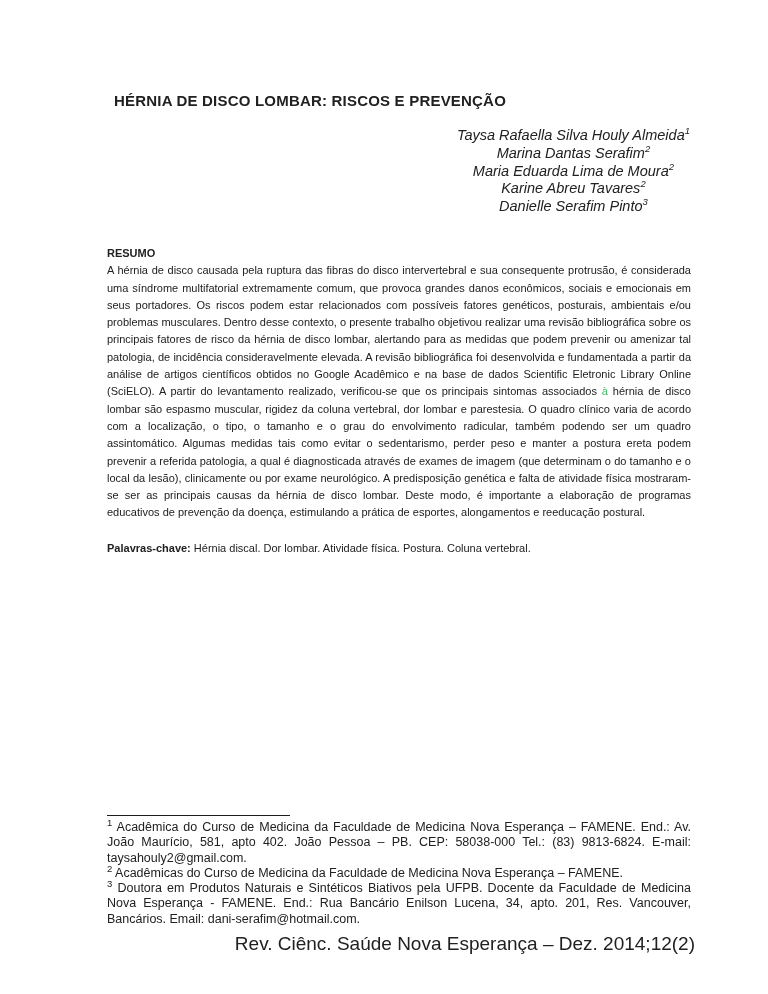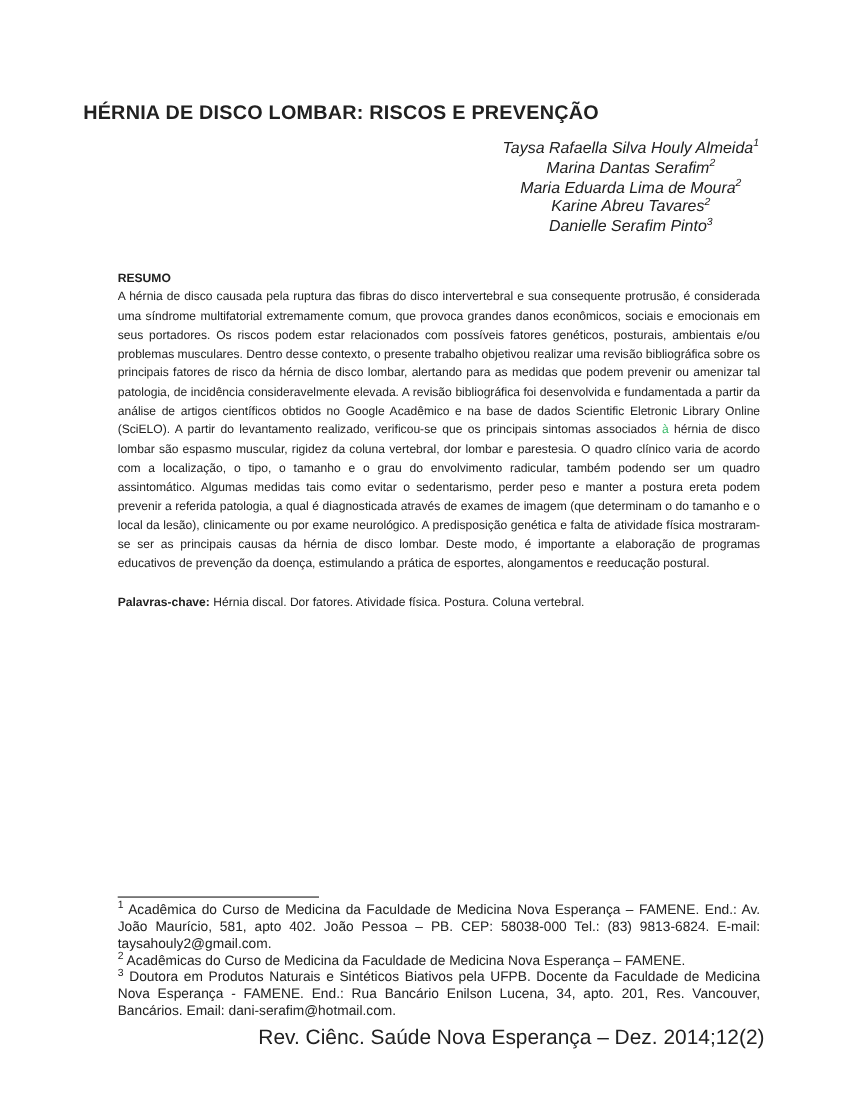--- a/index.html
+++ b/index.html
@@ -8,21 +8,21 @@
     width:768px;height:994px;
     background:#ffffff;
     font-family:"Liberation Sans","DejaVu Sans",sans-serif;
     color:#212121;
     overflow:hidden;
   }
   .doc-title{
     position:absolute;
     top:92px;left:0;width:620px;
     text-align:center;
-    font-size:18px;font-weight:bold;
+    font-size:15px;font-weight:bold;
     letter-spacing:0.2px;
   }
   .authors{
     position:absolute;
     top:127px;right:78px;
     text-align:center;
     font-size:14.5px;
     line-height:17.8px;
     font-style:italic;
   }
@@ -85,21 +85,21 @@
     <div><span>Taysa Rafaella Silva Houly Almeida</span><sup>1</sup></div>
     <div><span>Marina Dantas Serafim</span><sup>2</sup></div>
     <div><span>Maria Eduarda Lima de Moura</span><sup>2</sup></div>
     <div><span>Karine Abreu Tavares</span><sup>2</sup></div>
     <div><span>Danielle Serafim Pinto</span><sup>3</sup></div>
   </div>
 
   <div class="body-col">
     <p class="abstract-heading">RESUMO</p>
     <p class="abstract-text"><span>A hérnia de disco causada pela ruptura das fibras do disco intervertebral e sua consequente protrusão, é considerada uma síndrome multifatorial extremamente comum, que provoca grandes danos econômicos, sociais e emocionais em seus portadores. Os riscos podem estar relacionados com possíveis fatores genéticos, posturais, ambientais e/ou problemas musculares. Dentro desse contexto, o presente trabalho objetivou realizar uma revisão bibliográfica sobre os principais fatores de risco da hérnia de disco lombar, alertando para as medidas que podem prevenir ou amenizar tal patologia, de incidência consideravelmente elevada. A revisão bibliográfica foi desenvolvida e fundamentada a partir da análise de artigos científicos obtidos no Google Acadêmico e na base de dados Scientific Eletronic Library Online (SciELO). A partir do levantamento realizado, verificou-se que os principais sintomas associados </span><span class="highlight-a" id="highlight-word" style="color: rgb(61, 187, 107);">à</span><span> hérnia de disco lombar são espasmo muscular, rigidez da coluna vertebral, dor lombar e parestesia. O quadro clínico varia de acordo com a localização, o tipo, o tamanho e o grau do envolvimento radicular, também podendo ser um quadro assintomático. Algumas medidas tais como evitar o sedentarismo, perder peso e manter a postura ereta podem prevenir a referida patologia, a qual é diagnosticada através de exames de imagem (que determinam o do tamanho e o local da lesão), clinicamente ou por exame neurológico. A predisposição genética e falta de atividade física mostraram-se ser as principais causas da hérnia de disco lombar. Deste modo, é importante a elaboração de programas educativos de prevenção da doença, estimulando a prática de esportes, alongamentos e reeducação postural.</span></p>
-    <p class="keywords"><span class="kw-label">Palavras-chave:</span><span> Hérnia discal. Dor fatores. Atividade física. Postura. Coluna vertebral.</span></p>
+    <p class="keywords"><span class="kw-label">Palavras-chave:</span><span> Hérnia discal. Dor lombar. Atividade física. Postura. Coluna vertebral.</span></p>
   </div>
 
   <div class="footnotes">
     <hr class="fn-rule">
     <p class="footnote"><sup>1</sup><span> Acadêmica do Curso de Medicina da Faculdade de Medicina Nova Esperança – FAMENE. End.: Av. João Maurício, 581, apto 402. João Pessoa – PB. CEP: 58038-000 Tel.: (83) 9813-6824. E-mail: taysahouly2@gmail.com.</span></p>
     <p class="footnote"><sup>2</sup><span> Acadêmicas do Curso de Medicina da Faculdade de Medicina Nova Esperança – FAMENE.</span></p>
     <p class="footnote"><sup>3</sup><span> Doutora em Produtos Naturais e Sintéticos Biativos pela UFPB. Docente da Faculdade de Medicina Nova Esperança - FAMENE. End.: Rua Bancário Enilson Lucena, 34, apto. 201, Res. Vancouver, Bancários. Email: dani-serafim@hotmail.com.</span></p>
   </div>
 
   <div class="footer-line">Rev. Ciênc. Saúde Nova Esperança – Dez. 2014;12(2)</div>

